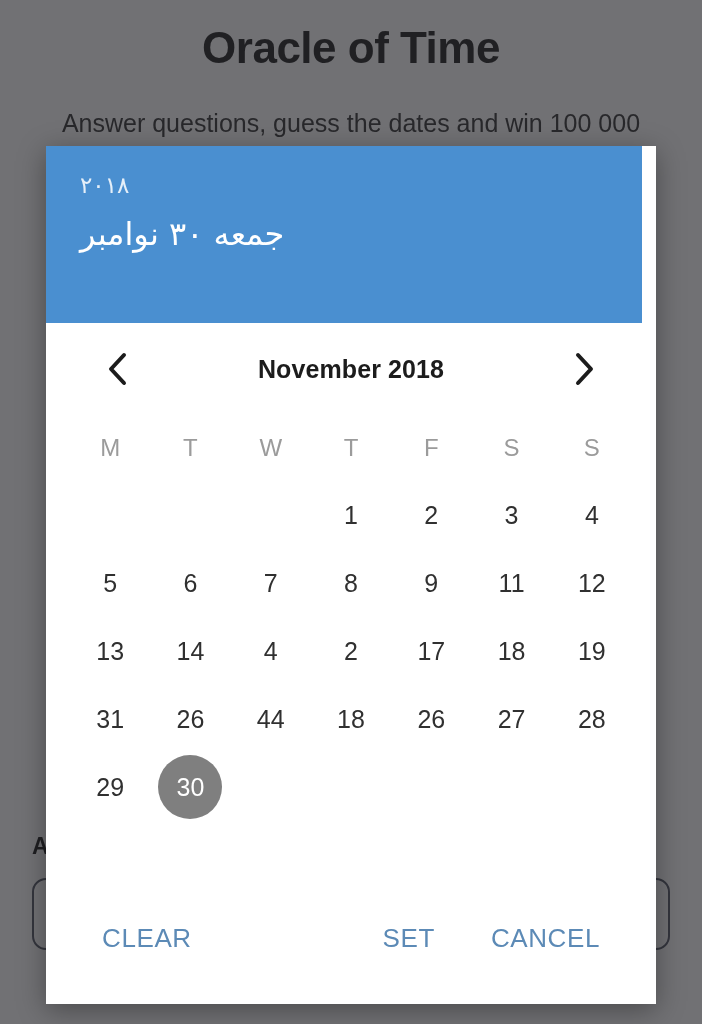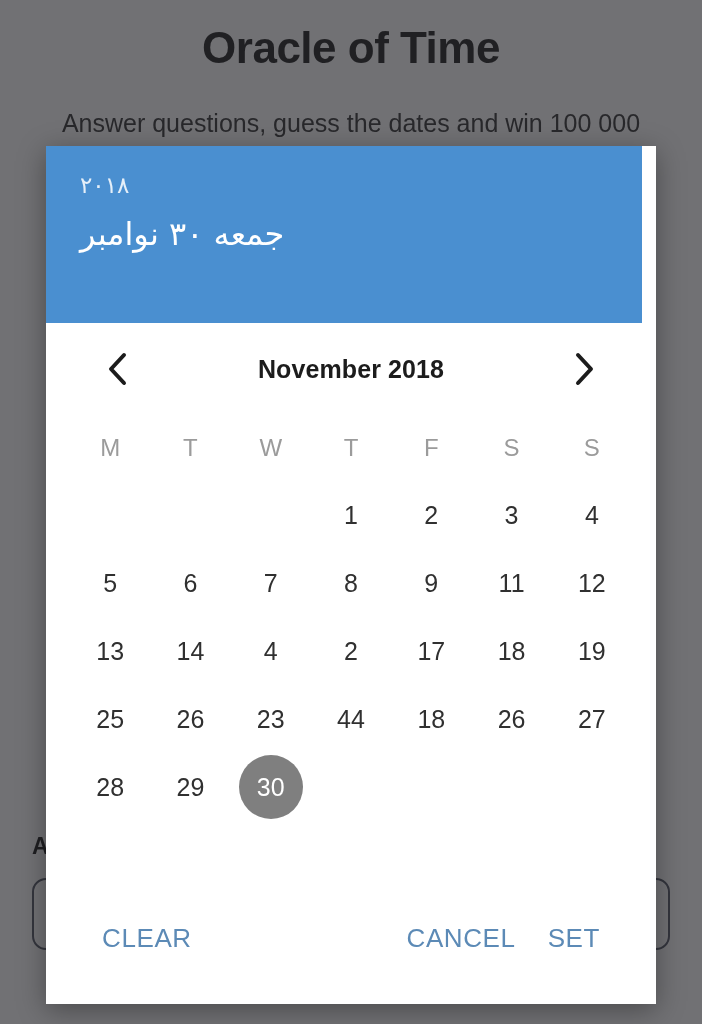--- a/index.html
+++ b/index.html
@@ -211,20 +211,21 @@
   }
 
   
   .dialog-actions {
     margin-top: auto;
     height: 112px;
     display: flex;
     align-items: center;
     padding: 0 16px 20px 16px;
     flex: none;
+    gap: 24px;
   }
 
   .action-btn {
     background: none;
     border: none;
     font-family: "Liberation Sans", sans-serif;
     font-size: 26px;
     font-weight: 400;
     letter-spacing: 0.6px;
     color: #5c8ab6;
@@ -337,27 +338,24 @@
           <div class="day">
             <span class="circle">17</span>
           </div>
           <div class="day">
             <span class="circle">18</span>
           </div>
           <div class="day">
             <span class="circle">19</span>
           </div>
           <div class="day">
-            <span class="circle">25</span>
+            <span class="circle">31</span>
           </div>
           <div class="day">
             <span class="circle">26</span>
-          </div>
-          <div class="day">
-            <span class="circle">23</span>
           </div>
           <div class="day">
             <span class="circle">44</span>
           </div>
           <div class="day">
             <span class="circle">18</span>
           </div>
           <div class="day">
             <span class="circle">26</span>
           </div>
@@ -371,19 +369,19 @@
             <span class="circle">29</span>
           </div>
           <div class="day selected">
             <span class="circle">30</span>
           </div>
         </div>
 
       <div class="dialog-actions">
         <button class="action-btn">CLEAR</button>
         <div class="spacer"></div>
+        <button class="action-btn">SET</button>
         <button class="action-btn">CANCEL</button>
-        <button class="action-btn">SET</button>
       </div>
 
     </div>
   </div>
 </div>
 
 </body></html>

